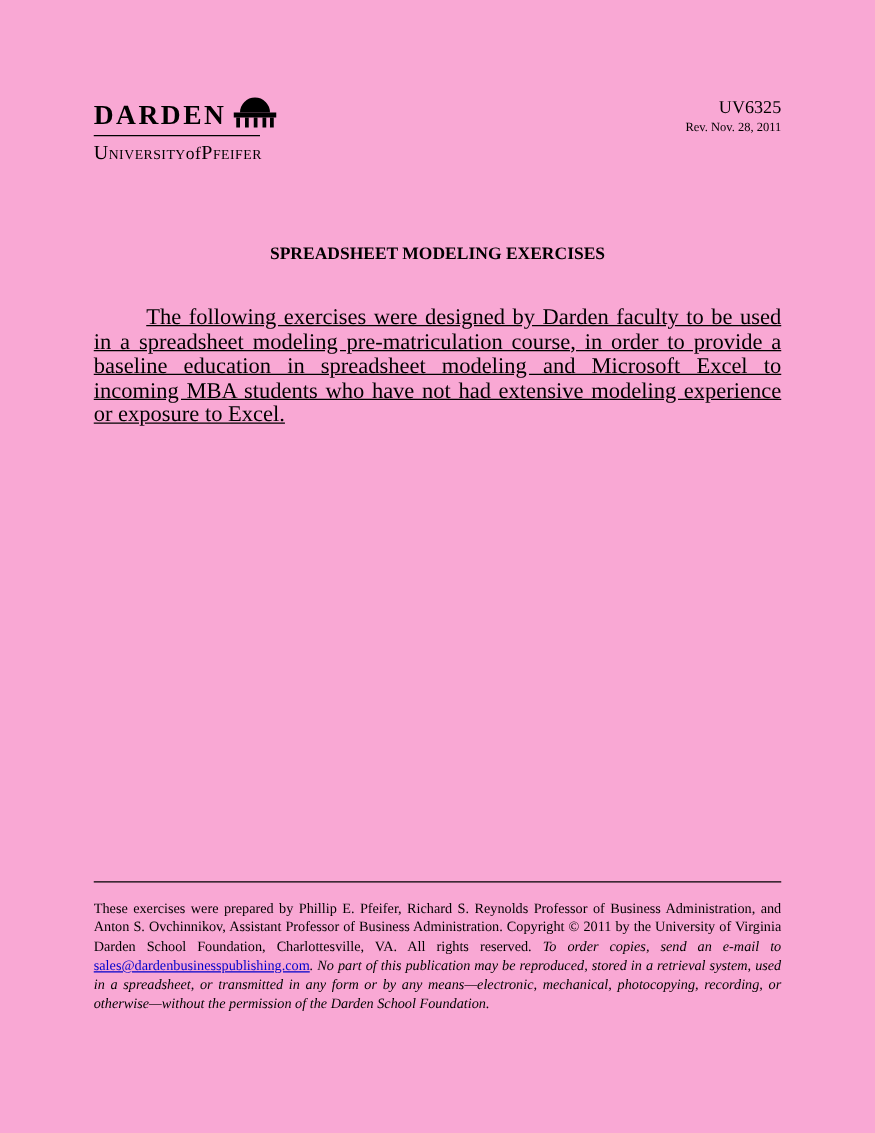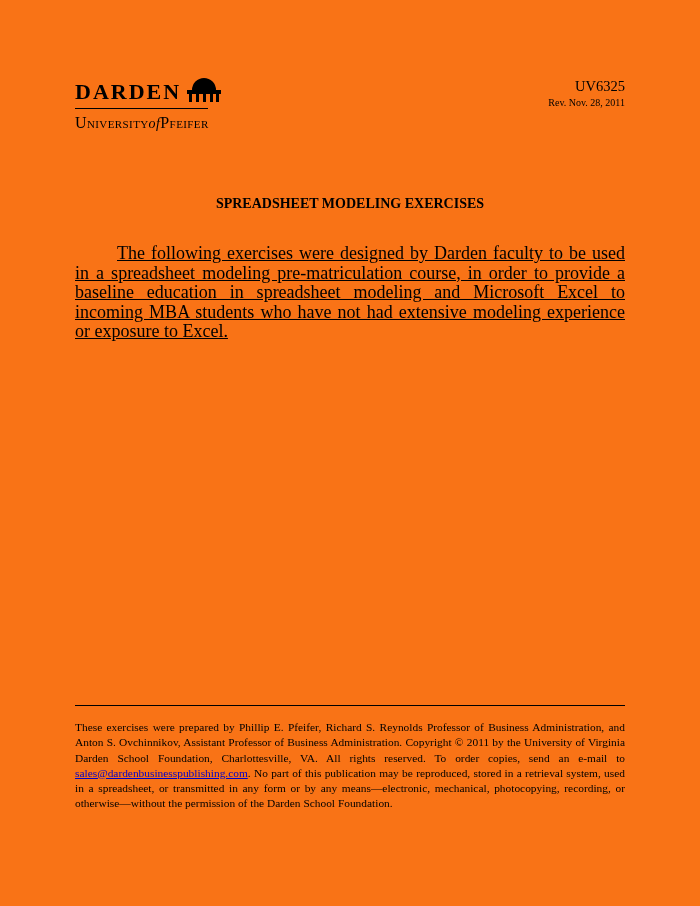--- a/index.html
+++ b/index.html
@@ -13,21 +13,21 @@
     font-family: "Liberation Serif", serif;
     color: #000000;
     position: relative;
     overflow: hidden;
   }
   .page {
     position: absolute;
     left: 0; top: 0;
     width: 700px;
     height: 906px;
-    background: #f97316;
+    background: #f9a8d4;
   }
   .content {
     position: absolute;
     left: 75px;
     top: 78px;
     width: 550px;
   }
 
   
   .header {
@@ -105,21 +105,20 @@
   .logo-uva {
     font-family: "Liberation Serif", serif;
     font-size: 16px;
     letter-spacing: 0.4px;
     white-space: nowrap;
   }
   .logo-uva .small-caps {
     font-variant: small-caps;
   }
   .logo-uva .of {
-    font-style: italic;
     font-size: 14px;
   }
 
   .doc-meta {
     position: absolute;
     right: 0;
     top: 0;
     text-align: right;
   }
   .doc-number {
@@ -165,20 +164,21 @@
   .footnote {
     font-size: 11.4px;
     line-height: 15.3px;
     text-align: justify;
   }
   .footnote .email {
     color: #0000cc;
     text-decoration: underline;
   }
   .footnote .ital {
+    font-style: italic;
   }
 </style>
 </head>
 <body>
 
 <div class="page">
   <div class="content">
 
     <div class="header">
       <div class="logo-block">

